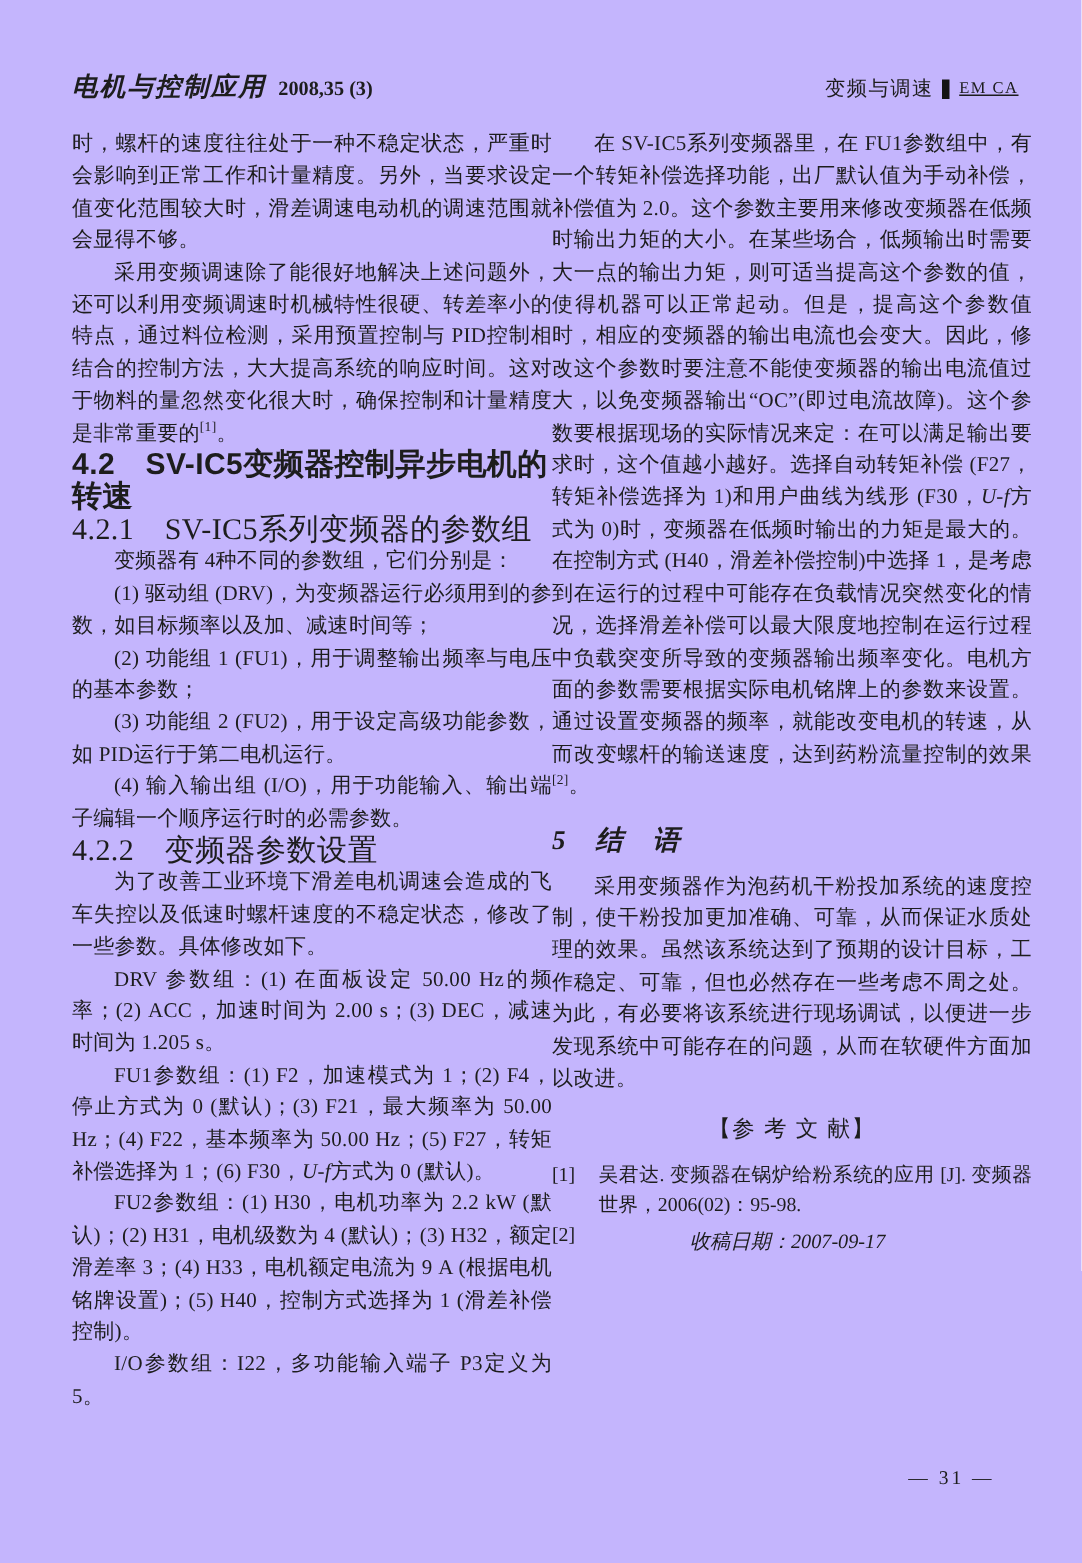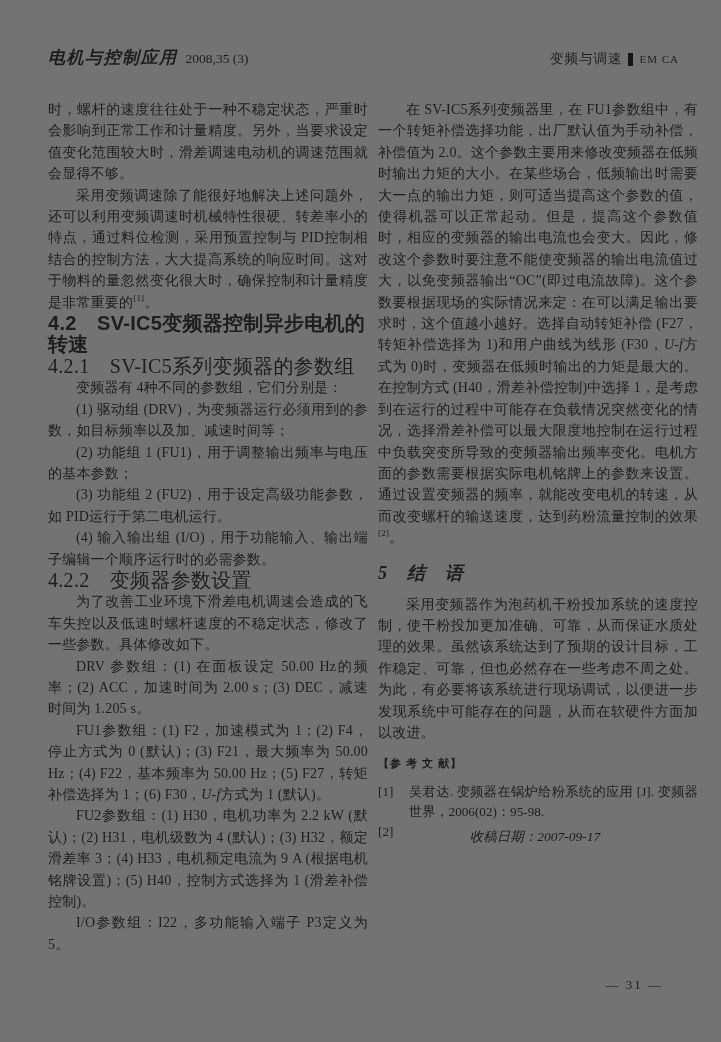--- a/index.html
+++ b/index.html
@@ -1,21 +1,21 @@
 <!DOCTYPE html>
 <html><head>
 <meta charset="utf-8">
 <style>
   * { margin: 0; padding: 0; box-sizing: border-box; }
   html, body { background: #ffffff; }
   .page {
     position: relative;
     width: 721px;
     height: 1042px;
-    background: #737373;
+    background: #c4b5fd;
     color: #1d1d1d;
     font-family: "Liberation Serif", "DejaVu Serif", serif;
     overflow: hidden;
   }
   
   .header {
     position: absolute;
     top: 46px;
     left: 48px;
     right: 42px;
@@ -24,44 +24,45 @@
     align-items: baseline;
   }
   .header-left { display: flex; align-items: baseline; gap: 8px; }
   .journal-name {
     font-style: italic;
     font-weight: bold;
     font-size: 17px;
     letter-spacing: 1.5px;
   }
   .journal-issue {
-    font-weight: normal;
+    font-weight: bold;
     font-size: 13.5px;
     font-family: "Liberation Serif", serif;
   }
   .header-right { display: flex; align-items: center; gap: 6px; }
   .section-name { font-size: 13.5px; letter-spacing: 1px; }
   .divider-bar {
     display: inline-block;
     width: 5px;
     height: 13px;
     background: #141414;
   }
   .brand {
     font-size: 11px;
     letter-spacing: 1px;
     font-family: "Liberation Serif", serif;
+    text-decoration: underline;
   }
   
   .content {
     position: absolute;
-    top: 99px;
+    top: 86px;
     left: 48px;
     display: flex;
-    gap: 10px;
+    gap: 0;
   }
   .col { width: 320px; }
   .col p { margin: 0; }
   p.body {
     font-size: 14px;
     line-height: 21.4px;
     text-align: justify;
     letter-spacing: 0.2px;
   }
   p.indent { text-indent: 2em; }
@@ -80,22 +81,23 @@
   p.h1 {
     font-weight: bold;
     font-size: 18px;
     line-height: 24px;
     margin: 12px 0 9px 0;
     letter-spacing: 1px;
     font-style: italic;
   }
   p.refhead {
     font-family: "Liberation Sans", "DejaVu Sans", sans-serif;
-    font-weight: bold;
-    font-size: 11px;
+    font-weight: normal;
+    font-size: 15px;
+    text-align: center;
     margin: 13px 0 11px 0;
     letter-spacing: 1px;
   }
   p.ref {
     position: relative;
     font-size: 13.2px;
     line-height: 19.6px;
     text-align: justify;
     padding-left: 31px;
   }
@@ -147,21 +149,21 @@
         <p class="h2"><span>4.2　SV-IC5变频器控制异步电机的转速</span></p>
         <p class="h3"><span>4.2.1　SV-IC5系列变频器的参数组</span></p>
         <p class="body indent"><span>变频器有 4种不同的参数组，它们分别是：</span></p>
         <p class="body indent"><span>(1) 驱动组 (DRV)，为变频器运行必须用到的参数，如目标频率以及加、减速时间等；</span></p>
         <p class="body indent"><span>(2) 功能组 1 (FU1)，用于调整输出频率与电压的基本参数；</span></p>
         <p class="body indent"><span>(3) 功能组 2 (FU2)，用于设定高级功能参数，如 PID运行于第二电机运行。</span></p>
         <p class="body indent"><span>(4) 输入输出组 (I/O)，用于功能输入、输出端子编辑一个顺序运行时的必需参数。</span></p>
         <p class="h3"><span>4.2.2　变频器参数设置</span></p>
         <p class="body indent"><span>为了改善工业环境下滑差电机调速会造成的飞车失控以及低速时螺杆速度的不稳定状态，修改了一些参数。具体修改如下。</span></p>
         <p class="body indent"><span>DRV 参数组：(1) 在面板设定 50.00 Hz的频率；(2) ACC，加速时间为 2.00 s；(3) DEC，减速时间为 1.205 s。</span></p>
-        <p class="body indent"><span>FU1参数组：(1) F2，加速模式为 1；(2) F4，停止方式为 0 (默认)；(3) F21，最大频率为 50.00 Hz；(4) F22，基本频率为 50.00 Hz；(5) F27，转矩补偿选择为 1；(6) F30，</span><span class="it">U-f</span><span>方式为 1 (默认)。</span></p>
+        <p class="body indent"><span>FU1参数组：(1) F2，加速模式为 1；(2) F4，停止方式为 0 (默认)；(3) F21，最大频率为 50.00 Hz；(4) F22，基本频率为 50.00 Hz；(5) F27，转矩补偿选择为 1；(6) F30，</span><span class="it">U-f</span><span>方式为 0 (默认)。</span></p>
         <p class="body indent"><span>FU2参数组：(1) H30，电机功率为 2.2 kW (默认)；(2) H31，电机级数为 4 (默认)；(3) H32，额定滑差率 3；(4) H33，电机额定电流为 9 A (根据电机铭牌设置)；(5) H40，控制方式选择为 1 (滑差补偿控制)。</span></p>
         <p class="body indent"><span>I/O参数组：I22，多功能输入端子 P3定义为 5。</span></p>
       </div>
     <div class="col" id="col-right">
         <p class="body indent"><span>在 SV-IC5系列变频器里，在 FU1参数组中，有一个转矩补偿选择功能，出厂默认值为手动补偿，补偿值为 2.0。这个参数主要用来修改变频器在低频时输出力矩的大小。在某些场合，低频输出时需要大一点的输出力矩，则可适当提高这个参数的值，使得机器可以正常起动。但是，提高这个参数值时，相应的变频器的输出电流也会变大。因此，修改这个参数时要注意不能使变频器的输出电流值过大，以免变频器输出“OC”(即过电流故障)。这个参数要根据现场的实际情况来定：在可以满足输出要求时，这个值越小越好。选择自动转矩补偿 (F27，转矩补偿选择为 1)和用户曲线为线形 (F30，</span><span class="it">U-f</span><span>方式为 0)时，变频器在低频时输出的力矩是最大的。在控制方式 (H40，滑差补偿控制)中选择 1，是考虑到在运行的过程中可能存在负载情况突然变化的情况，选择滑差补偿可以最大限度地控制在运行过程中负载突变所导致的变频器输出频率变化。电机方面的参数需要根据实际电机铭牌上的参数来设置。通过设置变频器的频率，就能改变电机的转速，从而改变螺杆的输送速度，达到药粉流量控制的效果</span><sup>[2]</sup><span>。</span></p>
         <p class="h1"><span>5　结　语</span></p>
         <p class="body indent"><span>采用变频器作为泡药机干粉投加系统的速度控制，使干粉投加更加准确、可靠，从而保证水质处理的效果。虽然该系统达到了预期的设计目标，工作稳定、可靠，但也必然存在一些考虑不周之处。为此，有必要将该系统进行现场调试，以便进一步发现系统中可能存在的问题，从而在软硬件方面加以改进。</span></p>
         <p class="refhead"><span>【参 考 文 献】</span></p>
         <p class="ref"><span class="marker">[1]</span><span>吴君达. 变频器在锅炉给粉系统的应用 [J]. 变频器世界，2006(02)：95-98.</span></p>
         <p class="ref"><span class="marker">[2]</span></p>

